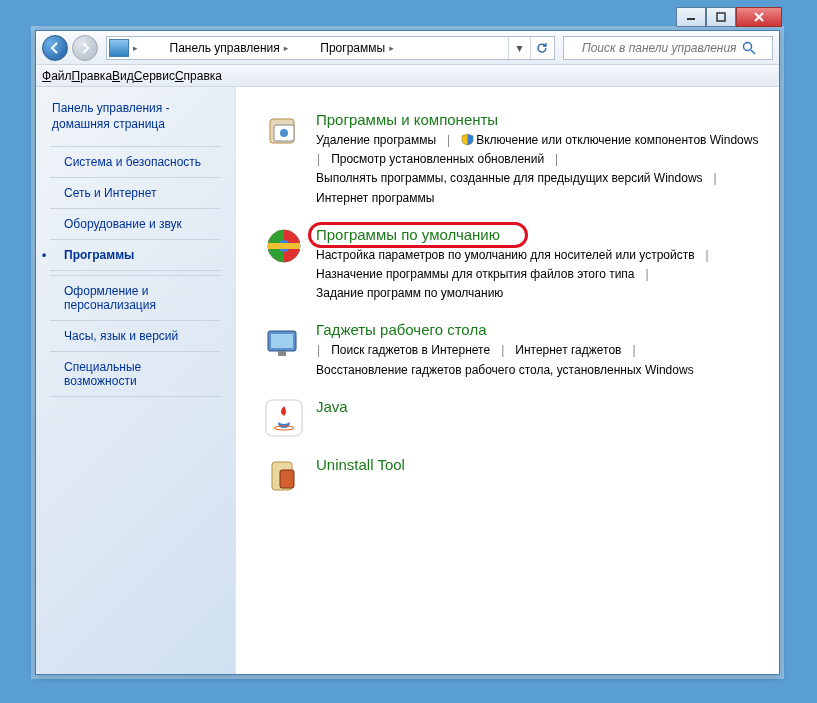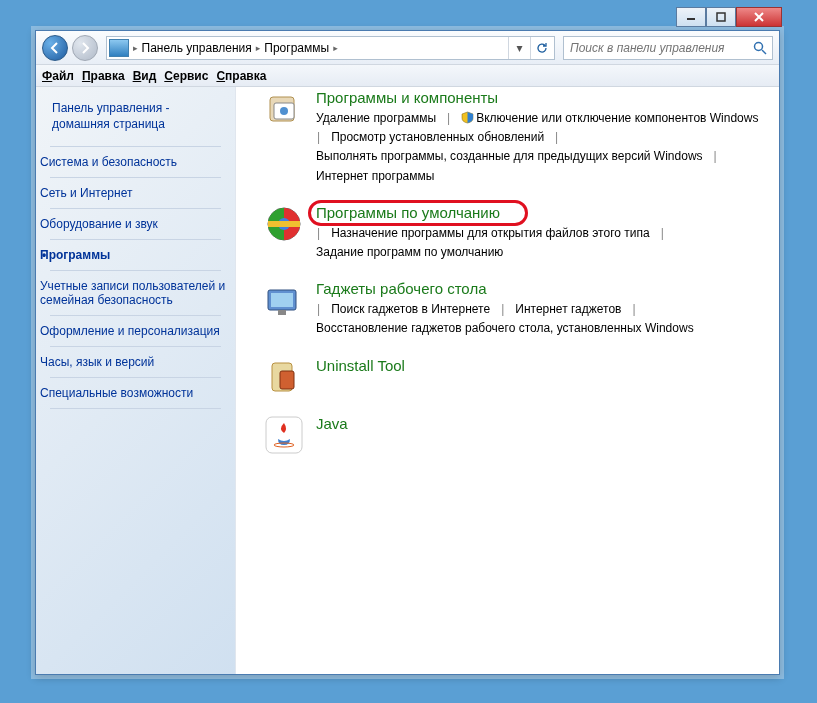--- a/index.html
+++ b/index.html
@@ -87,59 +87,59 @@
     margin-right: 4px;
   }
   .crumb {
     padding: 0 4px;
     color: #000;
     cursor: default;
     display: flex;
     align-items: center;
     gap: 4px;
     height: 22px;
+    margin-left: 28px;
   }
   .crumbsep { color: #666; font-size: 9px; }
   .addrbtn {
     width: 22px;
     height: 22px;
     border-left: 1px solid #d0d7e0;
     display: flex;
     align-items: center;
     justify-content: center;
     color: #555;
   }
   .searchbox {
     width: 210px;
     height: 24px;
     border: 1px solid #b0c0d0;
     background: #fff;
     display: flex;
     align-items: center;
-    padding: 0 4px;
+    padding: 0 16px;
   }
   .searchbox input {
     border: 0;
     flex: 1;
     font-size: 12px;
     font-style: italic;
     color: #888;
     outline: none;
   }
   .searchicon { width: 16px; height: 16px; color: #3070b0; }
   
   .menubar {
     height: 22px;
     background: linear-gradient(#f4f7fb,#e6ecf4);
     border-bottom: 1px solid #d0d7e0;
     display: flex;
     align-items: center;
     padding: 0 6px;
-    gap: 8px;
-    font-weight: bold;
+    gap: 0;
   }
   .menuitem { color: #000; cursor: default; }
   .menuitem::first-letter { text-decoration: underline; }
   
   .body {
     flex: 1;
     display: flex;
     background: #fff;
     overflow: hidden;
     gap: 12px;
@@ -149,42 +149,42 @@
     background: linear-gradient(135deg, #f0f4f8 0%, #e0eaf4 50%, #d0e0f0 100%);
     padding: 14px 0 0 0;
     border-right: 1px solid #e0e6ee;
   }
   .sidehome {
     padding: 0 16px 10px 16px;
     color: #003399;
     line-height: 1.3;
   }
   .sidelink {
-    padding: 4px 4px;
+    padding: 4px 28px;
     color: #003399;
     cursor: pointer;
     position: relative;
   }
   .sidelink.active {
     color: #003399;
     font-weight: bold;
   }
   .sidelink.active::before {
     content: "•";
     position: absolute;
     left: 6px;
     color: #003399;
   }
   .sidesep {
     border-top: 1px solid #c8d4e4;
     margin: 4px 14px;
   }
   .content {
     flex: 1;
-    padding: 2px 10px 10px 16px;
+    padding: 24px 10px 10px 16px;
     overflow: auto;
     border-radius: 19px;
   }
   .catblock {
     display: flex;
     gap: 12px;
     margin-bottom: 18px;
   }
   .caticon {
     width: 40px;
@@ -304,21 +304,20 @@
       <div class="sidesep"></div>
       <div id="sidelinks">
           <div class="sidelink">Система и безопасность</div>
           <div class="sidesep"></div>
           <div class="sidelink">Сеть и Интернет</div>
           <div class="sidesep"></div>
           <div class="sidelink">Оборудование и звук</div>
           <div class="sidesep"></div>
           <div class="sidelink active">Программы</div>
           <div class="sidesep"></div>
-          <div class="sidelink">Учетные записи пользователей и семейная безопасность</div>
           <div class="sidesep"></div>
           <div class="sidelink">Оформление и персонализация</div>
           <div class="sidesep"></div>
           <div class="sidelink">Часы, язык и версий</div>
           <div class="sidesep"></div>
           <div class="sidelink">Специальные возможности</div>
           <div class="sidesep"></div>
         </div>
     </div>
     <div class="content" style="position:relative">
@@ -351,20 +350,21 @@
             <div class="caticon"><svg width="40" height="40" viewBox="0 0 40 40">
                 <circle cx="20" cy="20" r="16" fill="#fff" stroke="#555"></circle>
                 <path d="M20 4 a16 16 0 0 1 0 32z" fill="#e03030"></path>
                 <path d="M20 4 a16 16 0 0 0 0 32z" fill="#30a030"></path>
                 <circle cx="20" cy="20" r="6" fill="#4080e0"></circle>
                 <path d="M4 20 h32" stroke="#f0c030" stroke-width="6"></path>
               </svg></div>
             <div class="catbody">
               <div class="cattitle" style="position: relative;">Программы по умолчанию<div class="highlight-ring" style="left: -8px; top: -4px; width: 220px; height: 26px;"></div></div>
               <div class="tasks">
+                <span class="task">Настройка параметров по умолчанию для носителей или устройств</span>
                 <span class="tasksep">|</span>
                 <span class="task">Назначение программы для открытия файлов этого типа</span>
                 <span class="tasksep">|</span>
                 <span class="task">Задание программ по умолчанию</span>
               </div>
             </div>
           </div>
           <div class="catblock">
             <div class="caticon"><svg width="40" height="40" viewBox="0 0 40 40">
                 <rect x="4" y="10" width="28" height="20" rx="2" fill="#6090d0" stroke="#305080"></rect>
@@ -374,40 +374,40 @@
             <div class="catbody">
               <div class="cattitle" style="position: relative;">Гаджеты рабочего стола</div>
               <div class="tasks">
                 <span class="tasksep">|</span>
                 <span class="task">Поиск гаджетов в Интернете</span>
                 <span class="tasksep">|</span>
                 <span class="task">Интернет гаджетов</span>
                 <span class="tasksep">|</span>
                 <span class="task">Восстановление гаджетов рабочего стола, установленных Windows</span>
               </div>
-            </div>
-          </div>
-          <div class="catblock">
-            <div class="caticon"><svg width="40" height="40" viewBox="0 0 40 40">
-                <rect x="8" y="6" width="20" height="28" rx="3" fill="#e8d8a0" stroke="#b89040"></rect>
-                <rect x="16" y="14" width="14" height="18" rx="2" fill="#d06030" stroke="#803010"></rect>
-              </svg></div>
-            <div class="catbody">
-              <div class="cattitle" style="position: relative;">Uninstall Tool</div>
-              <div class="tasks"></div>
             </div>
           </div>
           <div class="catblock">
             <div class="caticon"><svg width="40" height="40" viewBox="0 0 40 40">
                 <rect x="2" y="2" width="36" height="36" rx="6" fill="#fff" stroke="#ccc"></rect>
                 <path d="M14 24 q6 4 12 0 q0 6 -6 6 q-6 0 -6 -6" fill="#4080d0"></path>
                 <path d="M20 8 q-6 6 0 10 q4 -4 0 -10" fill="#e03020"></path>
                 <ellipse cx="20" cy="30" rx="10" ry="2" fill="none" stroke="#e06020"></ellipse>
               </svg></div>
             <div class="catbody">
               <div class="cattitle" style="position: relative;">Java</div>
               <div class="tasks"></div>
             </div>
           </div>
+          <div class="catblock">
+            <div class="caticon"><svg width="40" height="40" viewBox="0 0 40 40">
+                <rect x="8" y="6" width="20" height="28" rx="3" fill="#e8d8a0" stroke="#b89040"></rect>
+                <rect x="16" y="14" width="14" height="18" rx="2" fill="#d06030" stroke="#803010"></rect>
+              </svg></div>
+            <div class="catbody">
+              <div class="cattitle" style="position: relative;">Uninstall Tool</div>
+              <div class="tasks"></div>
+            </div>
+          </div>
         </div>
     </div>
   </div>
 </div>
 
 </body></html>

